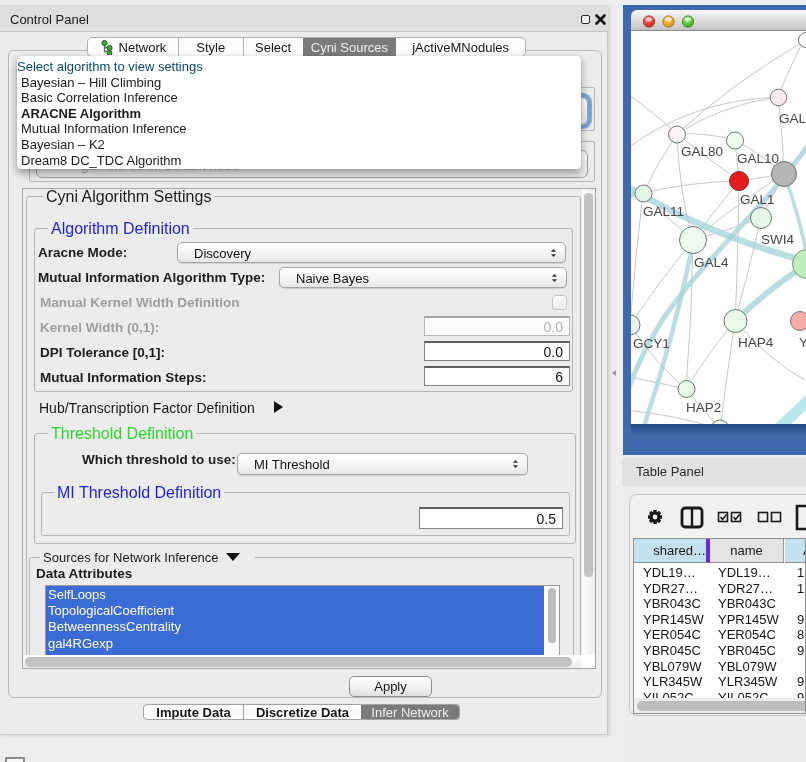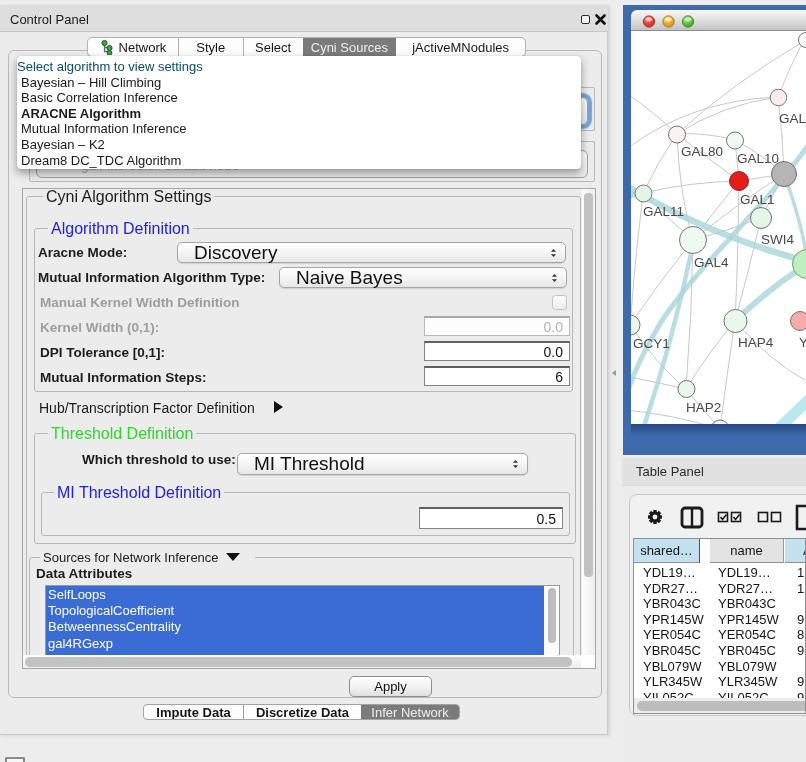--- a/index.html
+++ b/index.html
@@ -1,19 +1,19 @@
 <!DOCTYPE html>
 <html><head><meta charset="utf-8"><style>
 *{margin:0;padding:0;box-sizing:border-box}
 html,body{width:806px;height:762px;overflow:hidden;background:#ededed;font-family:"Liberation Sans",sans-serif}
 body{position:relative}
 .abs{position:absolute}
 .fs{border:1px solid #b7b7b7;position:absolute;background:transparent}
 .glabel{position:absolute;background:#ececec;padding:0 3px;font-size:16px;line-height:15px}
-.combo{position:absolute;border:1px solid #a6a6a6;border-radius:5px;background:linear-gradient(180deg,#ffffff 0%,#f4f4f4 55%,#e7e7e7 100%);box-shadow:0 1px 1px rgba(0,0,0,0.12);font-size:19px;color:#111}
+.combo{position:absolute;border:1px solid #a6a6a6;border-radius:5px;background:linear-gradient(180deg,#ffffff 0%,#f4f4f4 55%,#e7e7e7 100%);box-shadow:0 1px 1px rgba(0,0,0,0.12);font-size:13px;color:#111}
 .combo .ct{position:absolute;left:16px;top:50%;transform:translateY(-50%);white-space:nowrap}
 .spin{position:absolute;right:8px;top:50%;transform:translateY(-50%);width:7px;height:11px}
 .field{position:absolute;background:#fff;border:1px solid #848484;border-top:2px solid #5f5f5f;font-size:14px;color:#111;text-align:right;padding:1px 6px 0 0;line-height:17px}
 .fieldd{position:absolute;background:#fdfdfd;border:1px solid #b9b9b9;border-top:2px solid #a8a8a8;font-size:14px;color:#b4b4b4;text-align:right;padding:1px 6px 0 0;line-height:17px}
 .lbl{position:absolute;font-size:13.5px;font-weight:bold;color:#1c1c1c;white-space:nowrap}
 .lbld{position:absolute;font-size:13.5px;font-weight:bold;color:#9e9e9e;white-space:nowrap}
 .thumb{position:absolute;background:#c2c2c2;border-radius:4px}
 .seg{height:100%;display:flex;align-items:center;justify-content:center;font-size:13px;color:#161616;white-space:nowrap}
 .sep{width:1px;height:100%;background:#b4b4b4}
 </style></head>
@@ -286,21 +286,21 @@
       <path d="M91.5 21 l2 2.5 l4 -5" stroke-width="1.5"></path>
       <path d="M104.5 21 l2 2.5 l4 -5" stroke-width="1.5"></path>
       <rect x="129.5" y="16.5" width="9" height="9"></rect>
       <rect x="142.5" y="16.5" width="9" height="9"></rect>
     </g>
     <path d="M168 10 h10 l5 5 v18 h-15 z" fill="none" stroke="#1a1a1a" stroke-width="2.6"></path>
   </g>
 </svg>
 </div>
 <div class="abs" id="table" style="left:633px;top:538px;width:173px;height:176px;border:1px solid #8f8f8f;background:#fff;overflow:hidden;font-size:13px;color:#161616">
-  <div class="abs" style="left:0;top:0;width:66px;height:24px;background:#c3e1ee;border-right:1px solid #6d28d9;border-bottom:1px solid #8f8f8f;text-align:center;line-height:24px">shared…</div>
+  <div class="abs" style="left:0;top:0;width:76px;height:24px;background:#c3e1ee;border-right:4px solid #6d28d9;border-bottom:1px solid #8f8f8f;text-align:right;line-height:24px">shared…</div>
   <div class="abs" style="left:76px;top:0;width:74px;height:24px;background:#e3e3e3;border-right:1px solid #9a9a9a;border-bottom:1px solid #8f8f8f;text-align:center;line-height:24px">name</div>
   <div class="abs" style="left:151px;top:0;width:22px;height:24px;background:#c3e1ee;border-bottom:1px solid #8f8f8f;text-align:center;line-height:24px;overflow:hidden"><span style="margin-left:18px">A</span></div>
   <div class="abs" style="left:9px;top:26px;line-height:15.6px">YDL19…<br>YDR27…<br>YBR043C<br>YPR145W<br>YER054C<br>YBR045C<br>YBL079W<br>YLR345W<br>YIL052C</div>
   <div class="abs" style="left:84px;top:26px;line-height:15.6px">YDL19…<br>YDR27…<br>YBR043C<br>YPR145W<br>YER054C<br>YBR045C<br>YBL079W<br>YLR345W<br>YIL052C</div>
   <div class="abs" style="left:163px;top:26px;line-height:15.6px">13<br>12<br>&nbsp;<br>9.<br>8.<br>9.<br>&nbsp;<br>9.<br>9.</div>
   <div class="abs" style="left:0;top:159px;width:173px;height:16px;background:#ededed"></div>
   <div class="thumb" style="left:3px;top:162px;width:172px;height:10px;border-radius:5px;background:#bdbdbd"></div>
 </div>
 
 </body></html>

